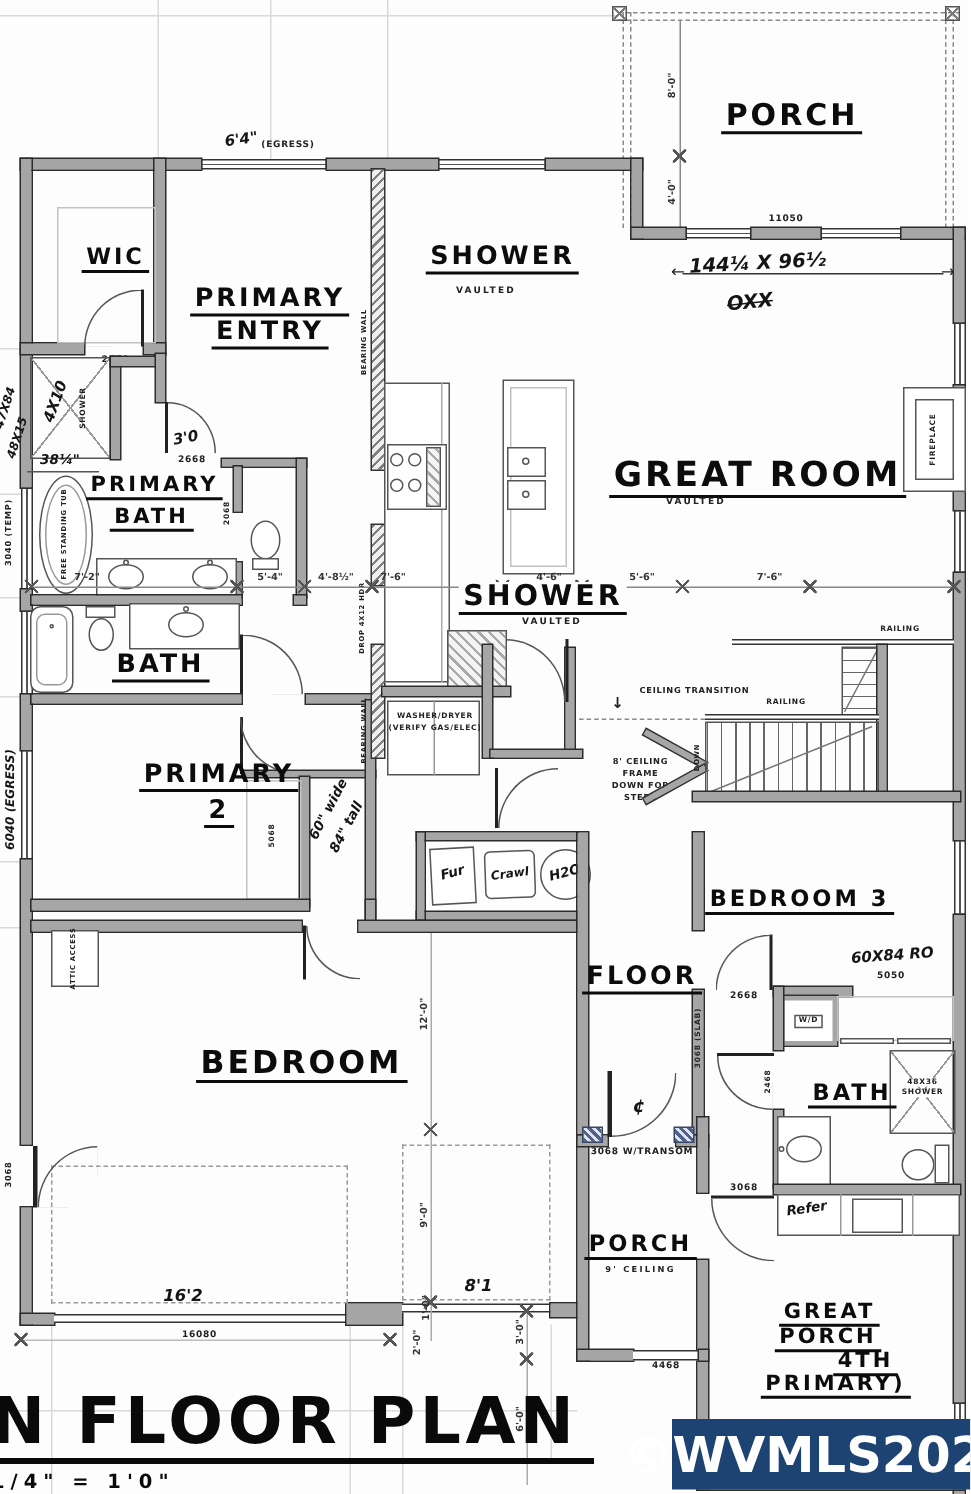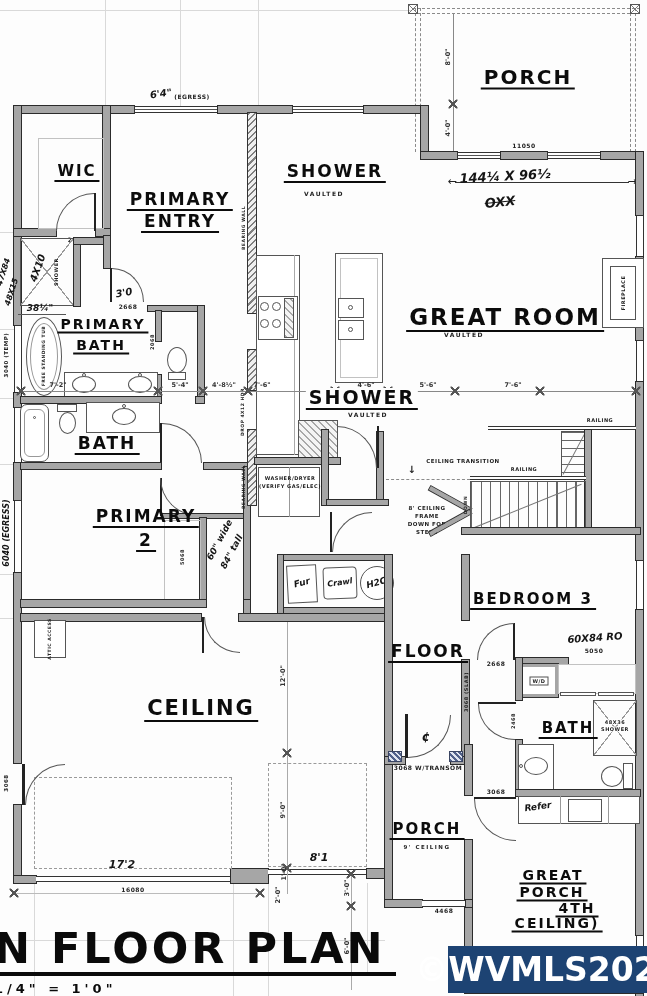--- a/index.html
+++ b/index.html
@@ -146,21 +146,21 @@
 
   <div class="w" style="left:14px;top:876px;width:22px;height:7px"></div>
   <div class="gd" style="left:36px;top:876px;width:195px;height:6px"></div>
   <div class="w" style="left:231px;top:869px;width:37px;height:14px"></div>
   <div class="gd" style="left:268px;top:869px;width:99px;height:6px"></div>
   <div class="w" style="left:367px;top:869px;width:22px;height:9px"></div>
   <div class="ln" style="left:14px;top:893px;width:246px;height:1px;background:#bbb"></div>
   <div class="tk" style="left:14px;top:893px"></div>
   <div class="tk" style="left:260px;top:893px"></div>
   <div class="ct pl" style="left:133px;top:890px">16080</div>
-  <div class="ct hand" style="left:122px;top:864px;font-size:11px">17'2</div>
+  <div class="ct hand" style="left:122px;top:864px;font-size:11px">16'2</div>
   <div class="ct hand" style="left:319px;top:857px;font-size:11px">8'1</div>
   <div class="dashbox" style="left:34px;top:777px;width:198px;height:92px"></div>
   <div class="dashbox" style="left:268px;top:763px;width:99px;height:104px"></div>
 
   <div class="w" style="left: 103px;top:106px;width:7px;height:130px"></div>
   <div class="w" style="left:14px;top:229px;width:42px;height:7px"></div>
   <div class="w" style="left:96px;top:229px;width:14px;height:7px"></div>
   <div class="ltr" style="left:38px;top:138px;width:66px;height:91px"></div>
   <div class="leaf" style="left:94px;top:193px;width:2px;height:38px"></div>
   <div class="qa qa-tl" style="left:56px;top:193px;width:38px;height:38px"></div>
@@ -403,30 +403,30 @@
   <div class="rm" style="left:77px;top:173px;font-size:15px">WIC</div>
   <div class="rm" style="left:103px;top:325px;font-size:14px">PRIMARY</div>
   <div class="rm" style="left:101px;top:346px;font-size:14px">BATH</div>
   <div class="rm" style="left:107px;top:445px;font-size:17px">BATH</div>
   <div class="rm" style="left:146px;top:518px;font-size:17px">PRIMARY</div>
   <div class="rm" style="left:146px;top:542px;font-size:17px">2</div>
   <div class="rm" style="left:362px;top:399px;font-size:19px;z-index:5;background:#fdfdfd">SHOWER</div>
   <div class="ct vp" style="left:368px;top:415px">VAULTED</div>
   <div class="rm" style="left:505px;top:319px;font-size:23px">GREAT ROOM</div>
   <div class="ct vp" style="left:464px;top:335px">VAULTED</div>
-  <div class="rm" style="left:201px;top:710px;font-size:21px">CEILING</div>
+  <div class="rm" style="left:201px;top:710px;font-size:21px">BEDROOM</div>
   <div class="rm" style="left:428px;top:653px;font-size:17px">FLOOR</div>
   <div class="rm" style="left:533px;top:601px;font-size:15px">BEDROOM 3</div>
   <div class="rm" style="left:568px;top:730px;font-size:15px">BATH</div>
   <div class="rm" style="left:427px;top:831px;font-size:15px">PORCH</div>
   <div class="ct vp" style="left:427px;top:848px;font-size:5.5px">9' CEILING</div>
   <div class="rm" style="left:553px;top:876px;font-size:14px">GREAT</div>
   <div class="rm" style="left:552px;top:893px;font-size:14px">PORCH</div>
   <div class="rm" style="left:577px;top:909px;font-size:14px">4TH</div>
-  <div class="rm" style="left:557px;top:924px;font-size:14px">CEILING)</div>
+  <div class="rm" style="left:557px;top:924px;font-size:14px">PRIMARY)</div>
 
   <div id="title">
     <div class="t">N FLOOR PLAN</div>
     <div class="s">1/4" = 1'0"</div>
   </div>
 
   <div id="wm">
     <span>©WVMLS2026</span>
   </div>
 

